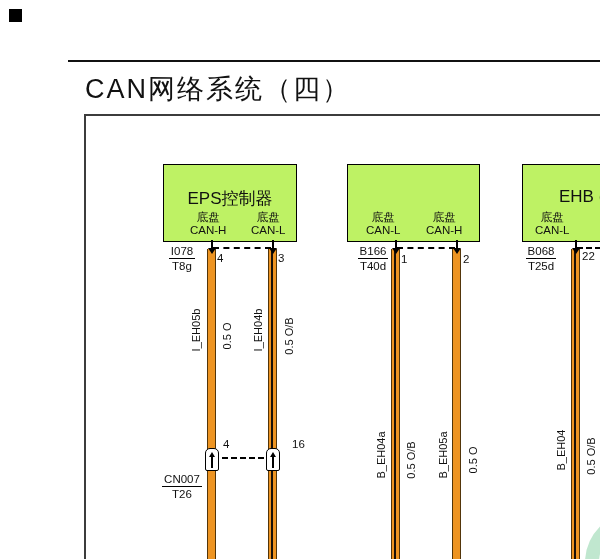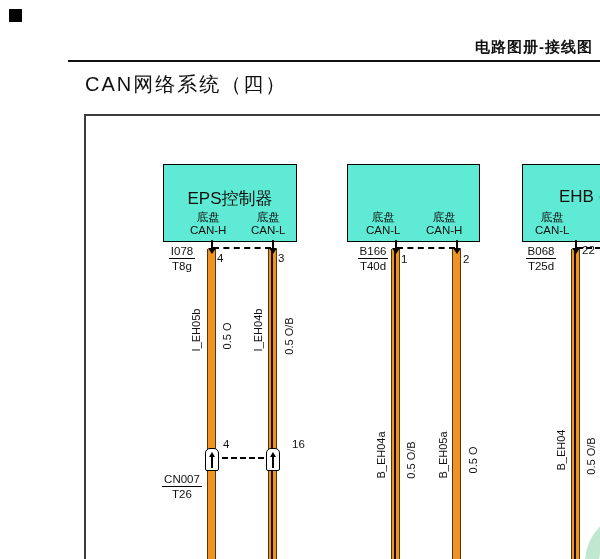--- a/index.html
+++ b/index.html
@@ -3,25 +3,25 @@
 <meta charset="utf-8">
 <style>
   html,body{margin:0;padding:0;background:#fff;}
   .screen{position:relative;width:600px;height:559px;overflow:hidden;background:#ffffff;
           font-family:"Liberation Sans",sans-serif;color:#111;}
   .abs{position:absolute;}
   
   .corner{left:9px;top:9px;width:13px;height:13px;background:#000;}
   .hdr{right:7px;top:38px;font-size:15px;font-weight:bold;letter-spacing:1px;}
   .rule{left:68px;top:60px;width:532px;height:2px;background:#111;}
-  .ptitle{left:85px;top:71px;font-size:20px;letter-spacing:2px;}
+  .ptitle{left:85px;top:71px;font-size:27px;letter-spacing:2px;}
   
   .frame{left:84px;top:114px;width:560px;height:480px;border:2px solid #3c3c3c;box-sizing:border-box;background:transparent;}
   
-  .mbox{border:1.5px solid #000;background:#5eead4;box-sizing:border-box;}
+  .mbox{border:1.5px solid #000;background:#bef264;box-sizing:border-box;}
   .mtitle{position:absolute;left:0;right:0;top:22px;text-align:center;font-size:17px;white-space:nowrap;}
   .mtitle-l{position:absolute;top:22px;font-size:17px;white-space:nowrap;}
   .blabel{position:absolute;bottom:4px;font-size:11.5px;line-height:13px;white-space:nowrap;}
   .blabel span{display:block;text-align:center;}
   
   .frac{text-align:center;font-size:11.5px;line-height:12px;white-space:nowrap;}
   .frac .num{display:inline-block;border-bottom:1.5px solid #000;padding:0 2px 1px 2px;}
   .frac .den{display:block;padding-top:1px;}
   
   .wire{position:absolute;width:9px;background:#ED9422;border-left:1px solid #52350a;border-right:1px solid #52350a;box-sizing:border-box;z-index:2;}
@@ -47,21 +47,20 @@
   
   .wmark{left:585px;top:511px;width:104px;height:104px;border-radius:50%;
          border:14px solid rgba(150,215,175,0.6);box-sizing:border-box;z-index:1;}
 </style>
 </head>
 <body>
 
 <div class="screen">
 
   <div class="abs corner"></div>
-  <div class="abs hdr">电路图册-接线图</div>
   <div class="abs rule"></div>
   <div class="abs ptitle">CAN网络系统（四）</div>
 
   <div class="abs wmark"></div>
 
   <div class="abs frame"></div>
 
   <div class="abs mbox" style="left:163px;top:164px;width:134px;height:78px;">
     <div class="mtitle">EPS控制器</div>
     <div class="blabel" style="left:26px;">
@@ -139,21 +138,21 @@
     </div>
 
   <div class="dash" style="left:213px;top:247px;width:58px;"></div>
   <div class="dash" style="left:397px;top:247px;width:58px;"></div>
   <div class="dash" style="left:577px;top:247px;width:33px;"></div>
 
   <div class="abs pnum" style="left:217px;top:252px;">4</div>
   <div class="abs pnum" style="left:278px;top:252px;">3</div>
   <div class="abs pnum" style="left:401px;top:253px;">1</div>
   <div class="abs pnum" style="left:463px;top:253px;">2</div>
-  <div class="abs pnum" style="left:582px;top:244px;">22</div>
+  <div class="abs pnum" style="left:582px;top:250px;">22</div>
 
   <div class="vlab" style="left:146px;top:324px;">I_EH05b</div>
   <div class="vlab" style="left:177px;top:330px;">0.5 O</div>
   <div class="vlab" style="left:208px;top:324px;">I_EH04b</div>
   <div class="vlab" style="left:239px;top:330px;">0.5 O/B</div>
 
   <div class="vlab" style="left:331px;top:449px;">B_EH04a</div>
   <div class="vlab" style="left:361px;top:454px;">0.5 O/B</div>
   <div class="vlab" style="left:393px;top:449px;">B_EH05a</div>
   <div class="vlab" style="left:423px;top:454px;">0.5 O</div>

